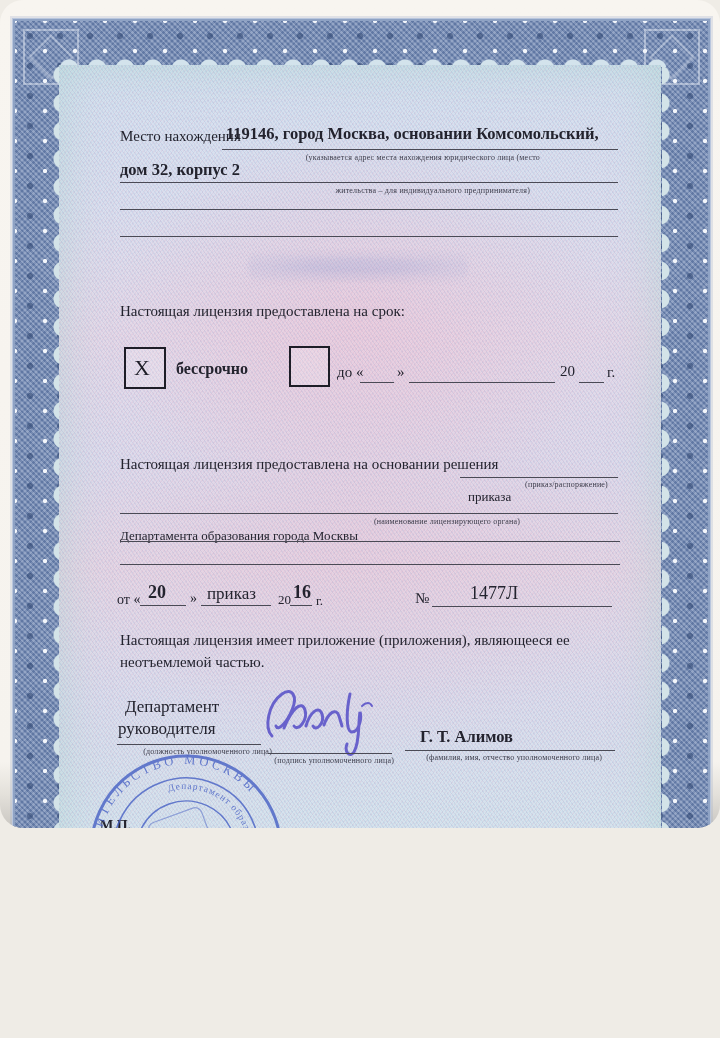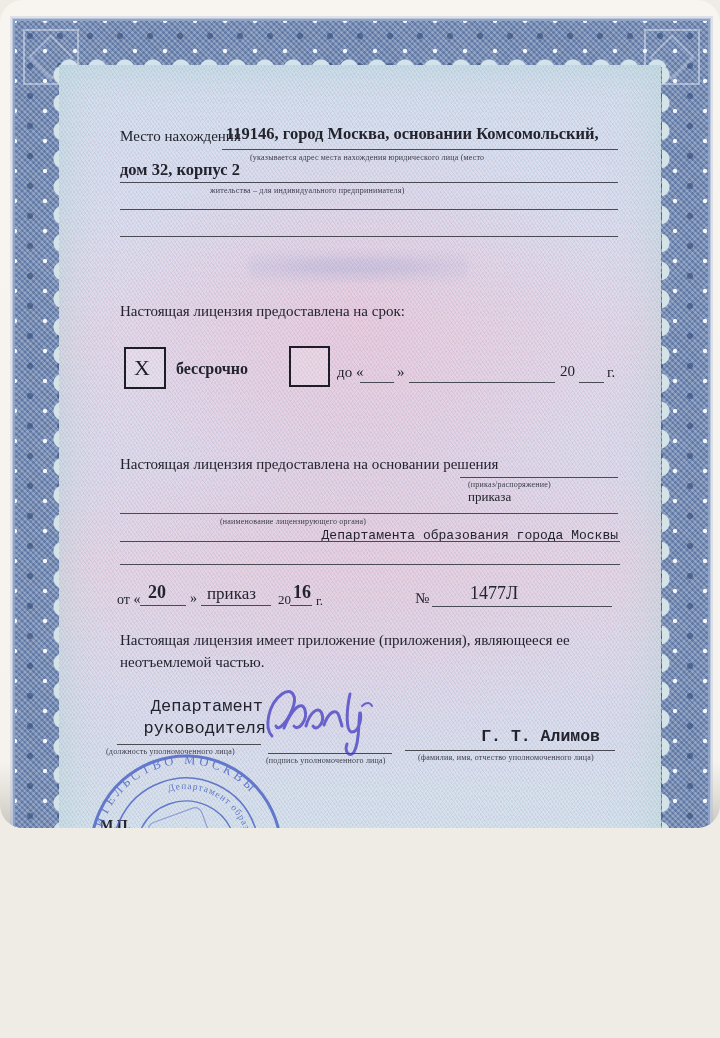--- a/index.html
+++ b/index.html
@@ -47,26 +47,26 @@
       repeating-linear-gradient(-55deg,rgba(206,128,168,.11) 0 1px,rgba(0,0,0,0) 1px 3px);}
   .ghost{position:absolute;left:248px;top:246px;width:220px;height:42px;border-radius:22px;
     background:radial-gradient(ellipse at 30% 50%,rgba(110,135,200,.16),rgba(110,135,200,0) 60%),
                radial-gradient(ellipse at 70% 50%,rgba(110,135,200,.14),rgba(110,135,200,0) 60%);
     filter:blur(2px);}
   
   .t{position:absolute;color:#23232e;white-space:nowrap;}
   .lbl{font-size:15px;}
   .val{font-weight:bold;font-size:16.5px;}
   .big{font-size:13px;margin-top:39px;}
-  .cap{font-size:8px;color:#3c3c4a;text-align:left;white-space:normal;line-height:10px;letter-spacing:.2px;}
+  .cap{font-size:8px;color:#3c3c4a;text-align:right;white-space:normal;line-height:10px;letter-spacing:.2px;}
   .rule{position:absolute;border-bottom:1.2px solid #4a4a55;height:0;}
   .box{position:absolute;border:2px solid #1d1d27;background:rgba(255,255,255,.15);
        display:flex;align-items:center;justify-content:center;font-size:22px;color:#1d1d27;font-family:"Liberation Serif",serif;}
   .para{position:absolute;font-size:15px;line-height:22px;color:#23232e;white-space:normal;}
-  .ctr{text-align:right;font-family:Liberation Mono, monospace;}
+  .ctr{text-align:left;}
 </style>
 </head>
 <body>
 
 <div class="scan">
 
   <div class="frame">
     <div class="corner c-tl"></div>
     <div class="corner c-tr"></div>
     <div class="corner c-bl"></div>

